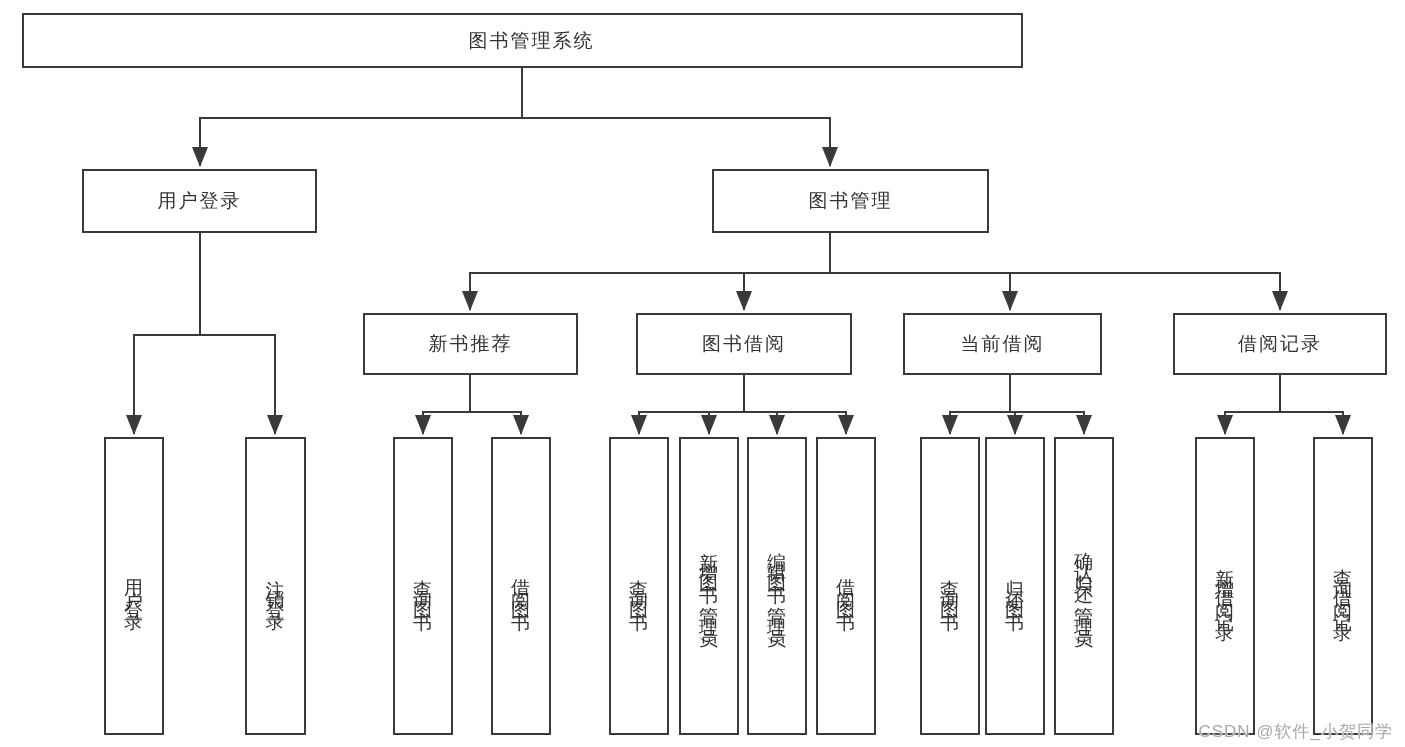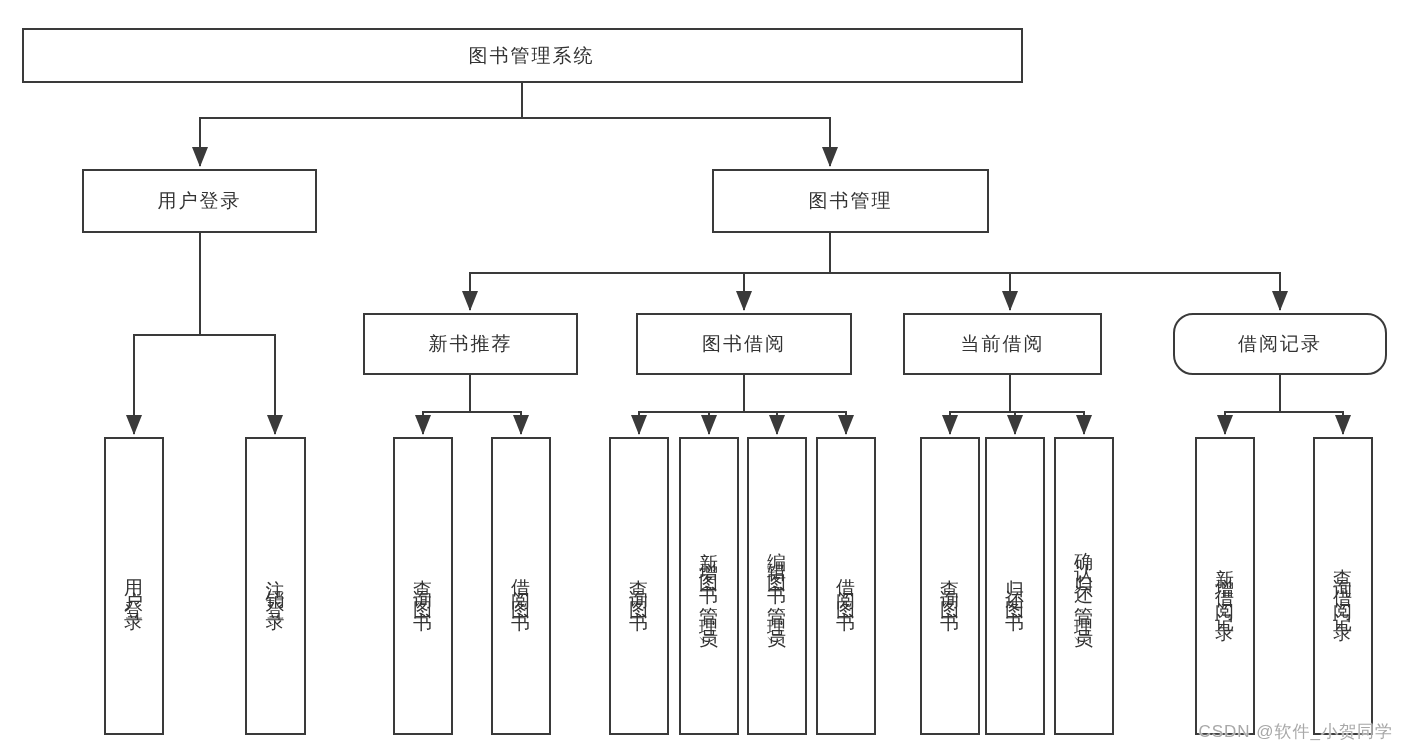--- a/index.html
+++ b/index.html
@@ -95,41 +95,41 @@
     <path d="M744,412 L846,412 L846,434" marker-end="url(#arrow)"></path>
 
     <path d="M1010,375 L1010,412 L950,412 L950,434" marker-end="url(#arrow)"></path>
     <path d="M1010,412 L1015,412 L1015,434" marker-end="url(#arrow)"></path>
     <path d="M1010,412 L1084,412 L1084,434" marker-end="url(#arrow)"></path>
 
     <path d="M1280,375 L1280,412 L1225,412 L1225,434" marker-end="url(#arrow)"></path>
     <path d="M1280,412 L1343,412 L1343,434" marker-end="url(#arrow)"></path>
   </svg>
 
-  <div class="node h" style="left:22px; top:28px; width:1001px; height:55px;padding-left:18px;">
+  <div class="node h" style="left:22px; top:13px; width:1001px; height:55px;padding-left:18px;">
     <span>图书管理系统</span>
   </div>
 
   <div class="node h" style="left:82px; top:169px; width:235px; height:64px;">
     <span>用户登录</span>
   </div>
   <div class="node h" style="left:712px; top:169px; width:277px; height:64px;">
     <span>图书管理</span>
   </div>
 
   <div class="node h" style="left:636px; top:313px; width:216px; height:62px;">
     <span>图书借阅</span>
   </div>
   <div class="node h" style="left:363px; top:313px; width:215px; height:62px;">
     <span>新书推荐</span>
   </div>
   <div class="node h" style="left:903px; top:313px; width:199px; height:62px;">
     <span>当前借阅</span>
   </div>
-  <div class="node h" style="left:1173px; top:313px; width:214px; height:62px;border-radius:20px;">
+  <div class="node h" style="left:1173px; top:313px; width:214px; height:62px;">
     <span>借阅记录</span>
   </div>
 
   <div class="node v" style="left:104px; top:437px; width:60px; height:298px;">
     <span>用户登录</span>
   </div>
   <div class="node v" style="left:245px; top:437px; width:61px; height:298px;">
     <span>注销登录</span>
   </div>
 

